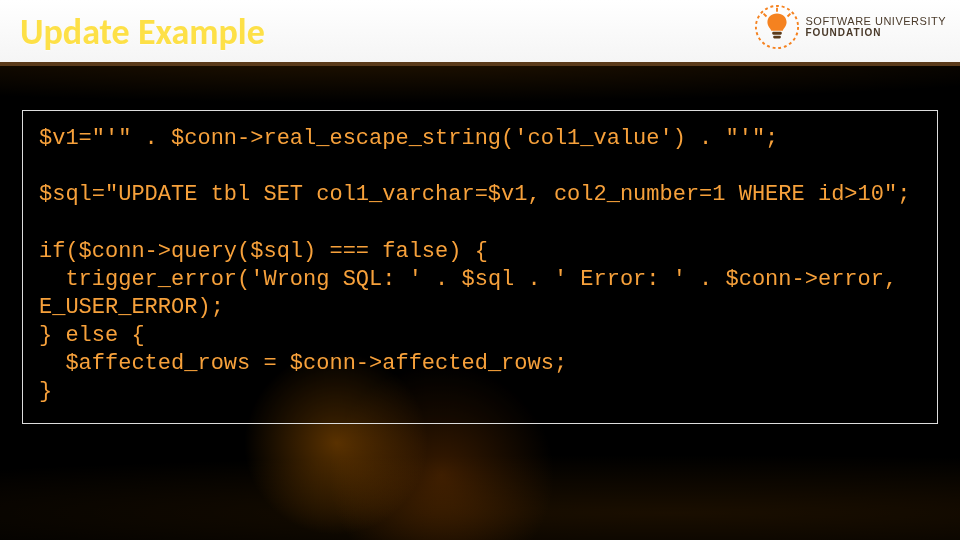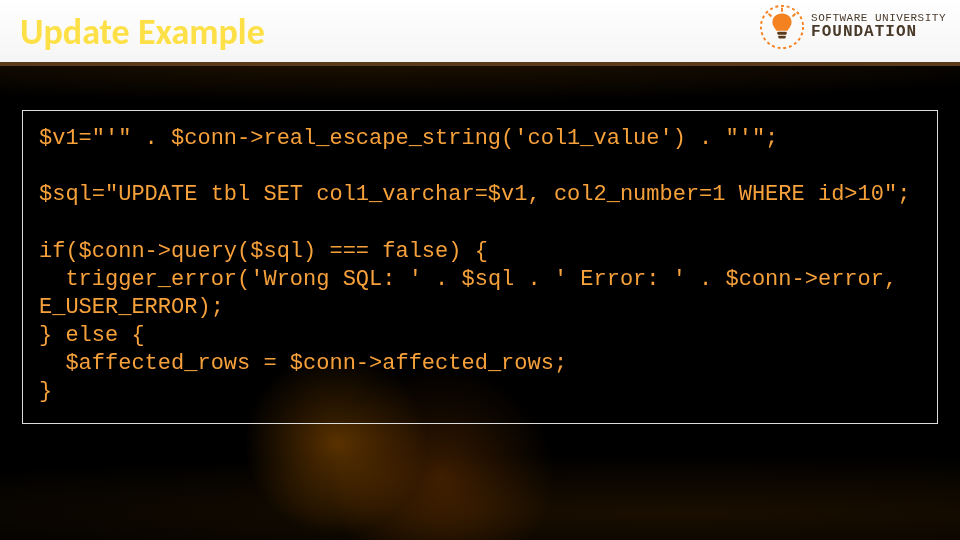--- a/index.html
+++ b/index.html
@@ -52,27 +52,27 @@
     align-items: center;
     gap: 6px;
     z-index: 3;
   }
   .bulb-wrap {
     width: 46px; height: 46px;
     display: flex; align-items: center; justify-content: center;
   }
   .logo-text {
     color: #4a3a2a;
-    font-family: Liberation Mono, monospace;
+    font-family: Liberation Sans, sans-serif;
     font-size: 11px;
     line-height: 1.05;
     letter-spacing: 0.5px;
   }
   .logo-text .l1 { font-weight: 400; }
-  .logo-text .l2 { font-weight: 700; font-size: 16px; letter-spacing: 1px; }
+  .logo-text .l2 { font-weight: 700; font-size: 10px; letter-spacing: 1px; }
   .code-box {
     position: absolute;
     left: 22px;
     right: 22px;
     top: 110px;
     border: 1.5px solid #ddd;
     background: rgba(0,0,0,0.25);
     padding: 14px 16px 16px 16px;
     z-index: 2;
   }

